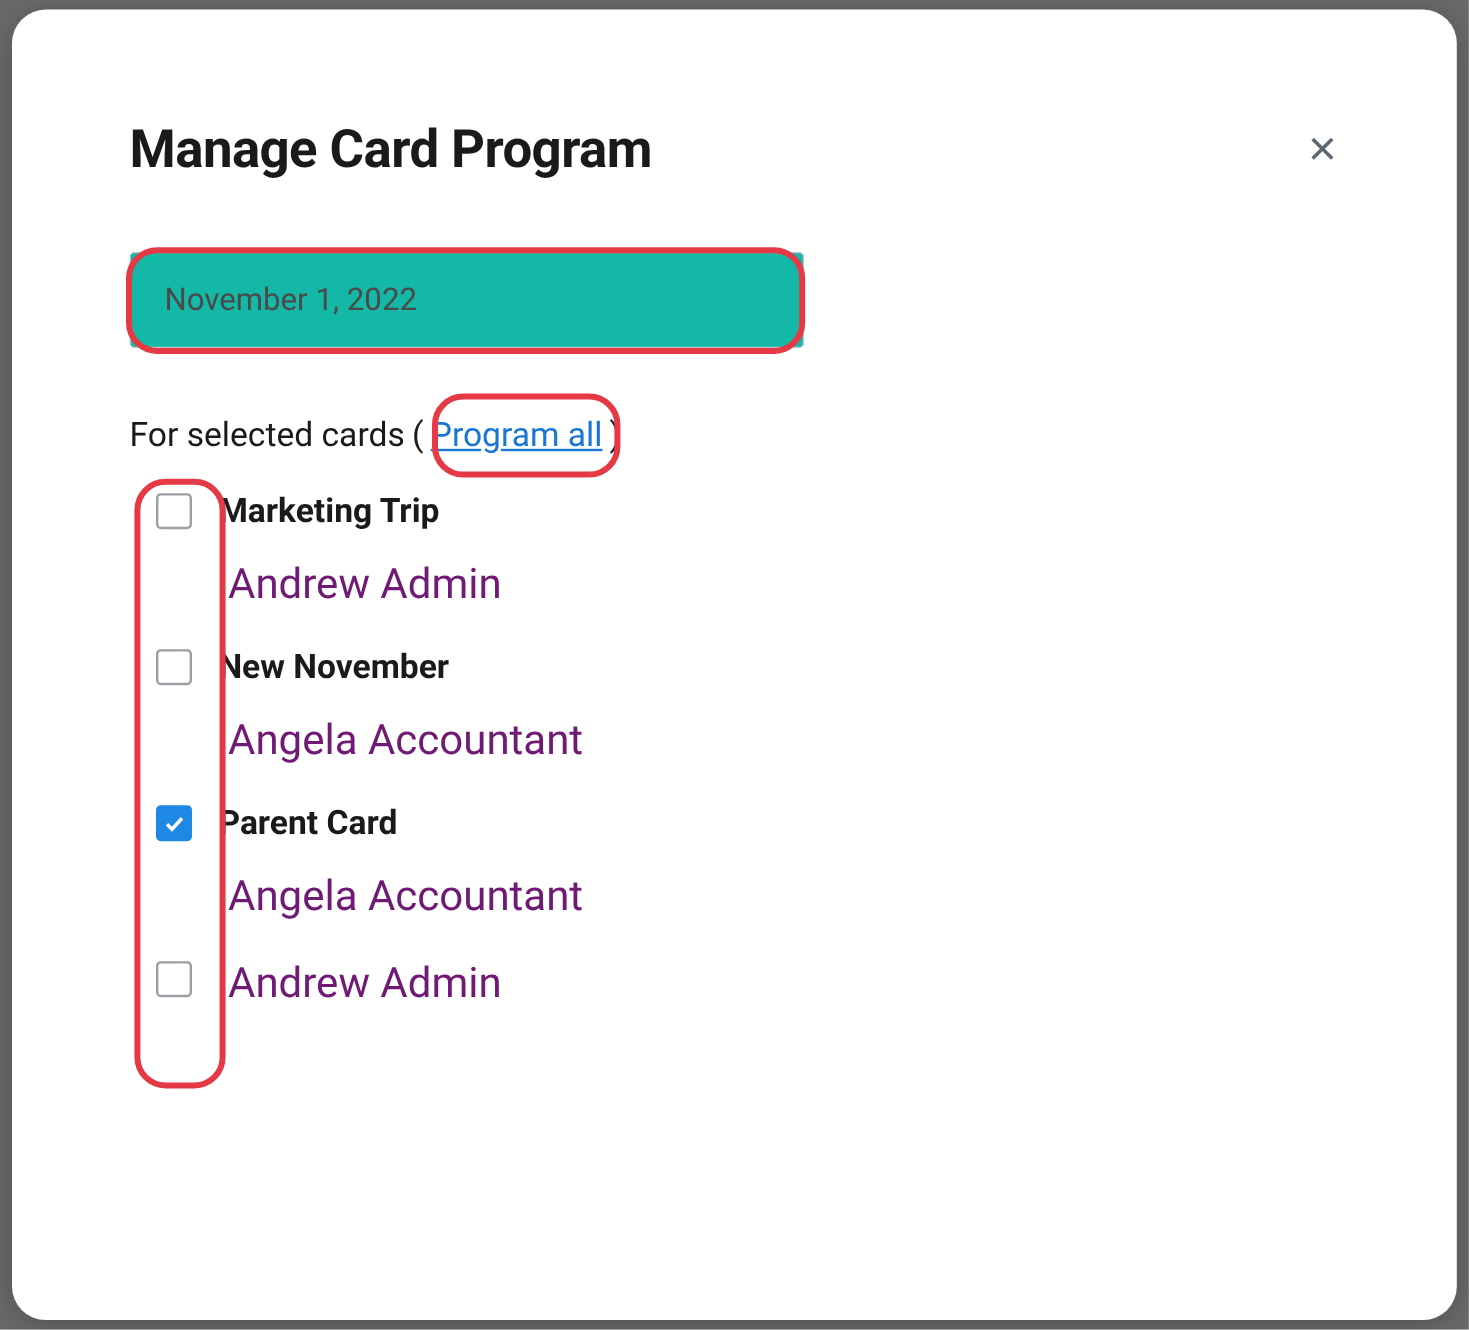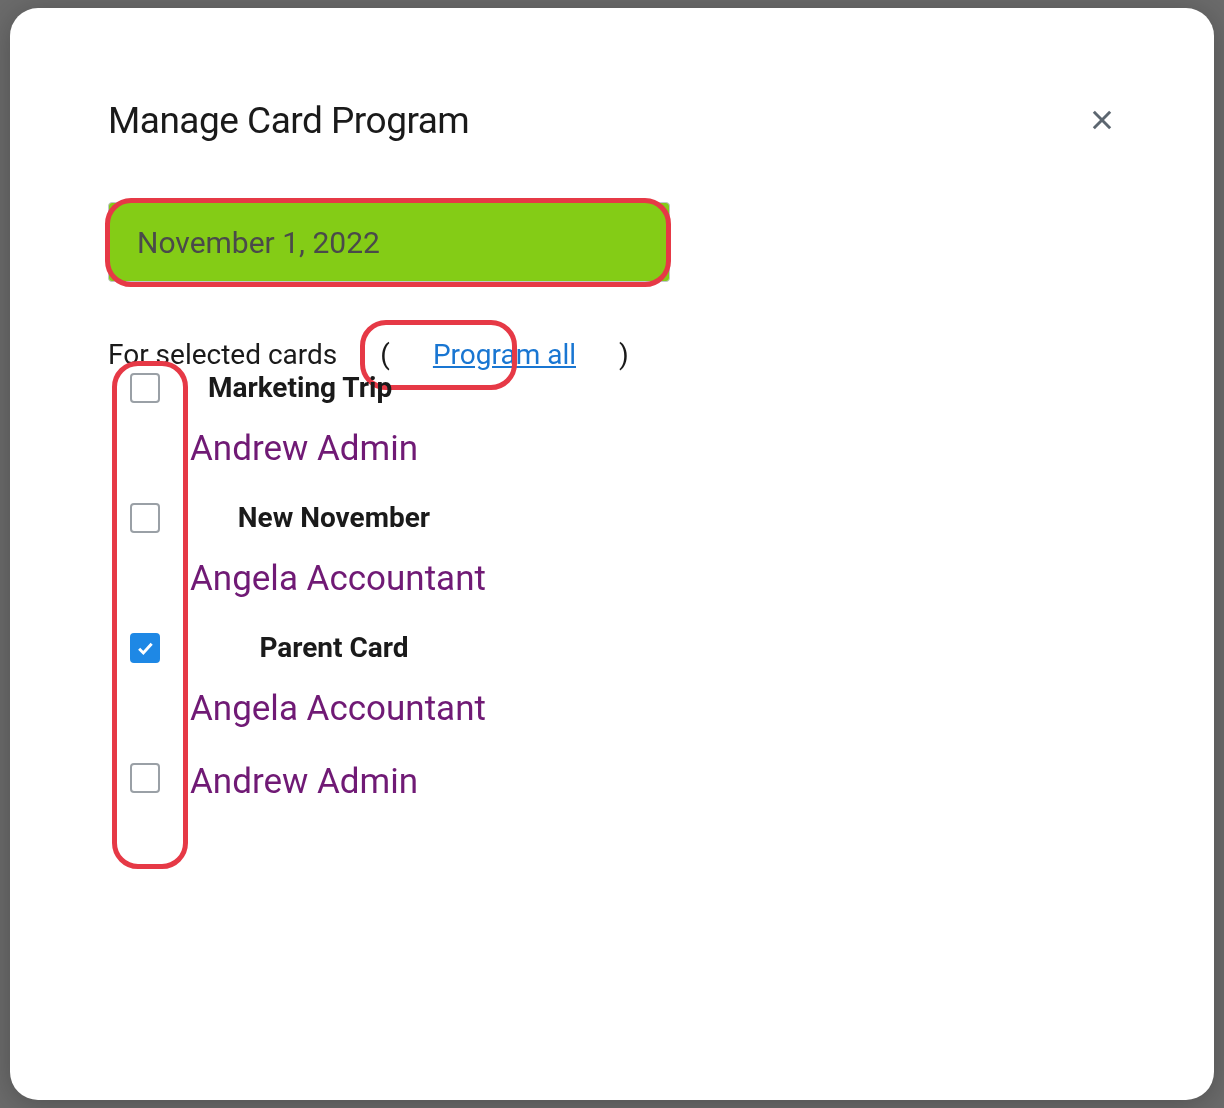--- a/index.html
+++ b/index.html
@@ -27,22 +27,22 @@
       padding: 90px 90px 40px 98px;
       overflow: hidden;
     }
     .modal-header {
       display: flex;
       justify-content: space-between;
       align-items: center;
       margin-bottom: 60px;
     }
     .modal-title {
-      font-size: 37px;
-      font-weight: 400;
+      font-size: 44px;
+      font-weight: 700;
       color: #1a1a1a;
       letter-spacing: -0.5px;
       text-align: center;
     }
     .close-btn {
       background: none;
       border: none;
       cursor: pointer;
       color: #5c6670;
       padding: 8px;
@@ -65,46 +65,46 @@
     .date-input-wrapper {
       position: relative;
       width: 562px;
       margin-bottom: 56px;
     }
     .date-input {
       width: 100%;
       height: 80px;
       border: 1px solid #c0c4cc;
       border-radius: 4px;
-      font-size: 30px;
+      font-size: 26px;
       color: #4a4a4a;
       padding: 0 28px;
       outline: none;
-      background: #84cc16;
+      background: #14b8a6;
       font-family: inherit;
     }
     .highlight-red-box {
       position: absolute;
       border: 5px solid #e63946;
       border-radius: 26px;
       pointer-events: none;
     }
     .highlight-date {
       top: -4px;
       left: -3px;
       width: 566px;
       height: 89px;
     }
     .cards-label-row {
       font-size: 28px;
       color: #1a1a1a;
-      position: relative;
-      display: flex;
-      align-items: center;
-      gap: 37px;
+      margin-bottom: 30px;
+      position: relative;
+      display: flex;
+      align-items: center;
     }
     .cards-label-text {
       margin-right: 6px;
     }
     .paren {
       color: #1a1a1a;
     }
     .select-all-link {
       color: #1976d2;
       text-decoration: underline;
@@ -113,21 +113,20 @@
     }
     .highlight-selectall {
       left: 252px;
       top: -18px;
       width: 157px;
       height: 70px;
     }
     .cards-list {
       position: relative;
       padding-left: 22px;
-      text-align: center;
     }
     .highlight-checkboxes {
       left: 4px;
       top: -10px;
       width: 76px;
       height: 508px;
       border-radius: 26px;
     }
     .card-item {
       display: flex;

